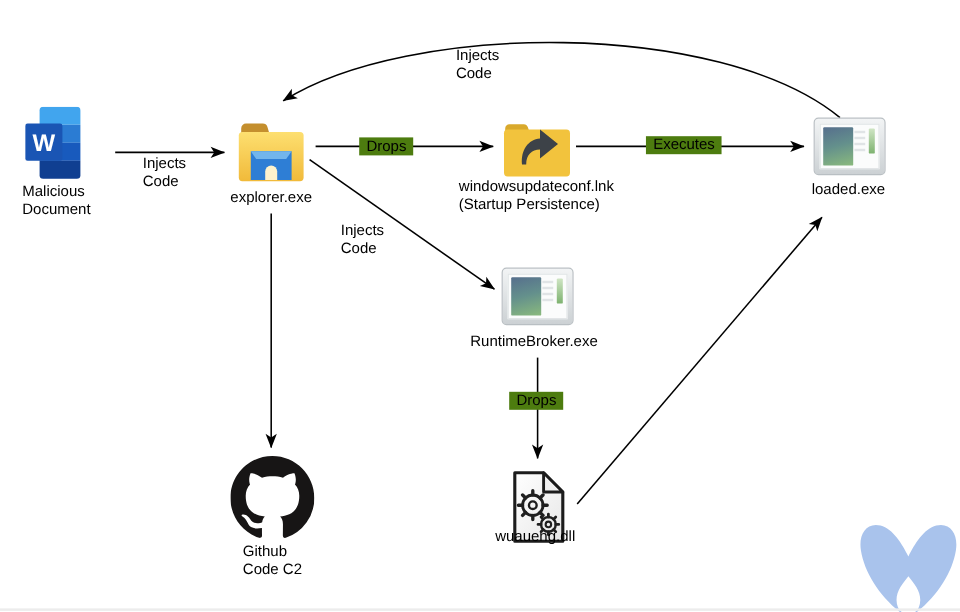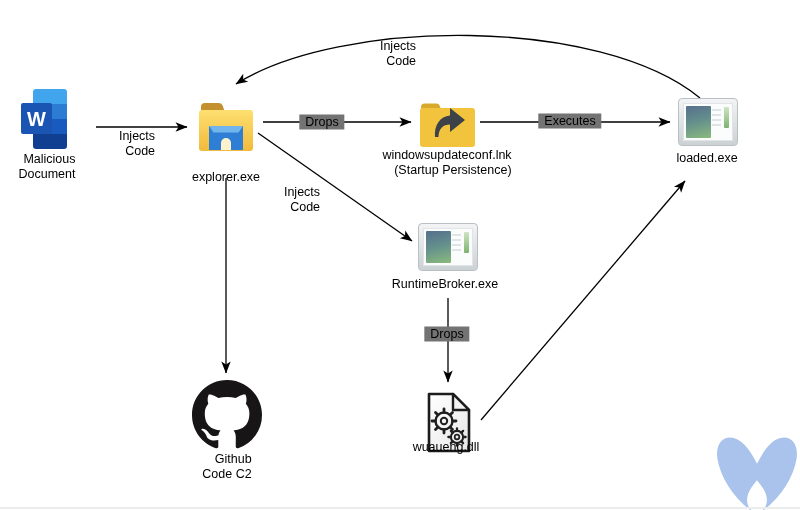--- a/index.html
+++ b/index.html
@@ -1,22 +1,22 @@
 <!DOCTYPE html>
 <html><head>
 <meta charset="utf-8">
 <style>
   html,body{margin:0;padding:0;background:#fff;}
   #page{position:relative;width:800px;height:510px;background:#ffffff;overflow:hidden;
         font-family:"Liberation Sans",sans-serif;}
   svg{display:block;}
   .abs{position:absolute;}
-  .lbl{position:absolute;font-size:12.5px;line-height:15px;color:#000;text-align:right;
+  .lbl{position:absolute;font-size:12.5px;line-height:15px;color:#000;text-align:left;
        transform:translateX(-50%);white-space:nowrap;}
-  .on-line{transform:translate(-50%,-50%);background:#737373;padding:0 6px;}
+  .on-line{transform:translate(-50%,-50%);background:#4d7c0f;padding:0 6px;}
   
   .win-icon{position:absolute;width:60px;height:48px;box-sizing:border-box;
             border:1px solid #b9bfc3;border-radius:4px;padding:4px;
             background:linear-gradient(#f2f4f5,#ccd1d4);}
   .win-inner{position:relative;width:100%;height:100%;background:#fbfcfc;
              border:1px solid #e2e5e7;box-sizing:border-box;}
   .win-left{position:absolute;left:2px;top:2px;bottom:2px;width:52%;border-radius:1px;
             background:linear-gradient(165deg,#566f8d 0%,#64908c 48%,#8aba7d 100%);}
   .win-lines{position:absolute;left:58%;right:11px;top:5px;}
   .win-lines i{display:block;height:2px;background:#e0e4e6;margin-bottom:3px;}
@@ -133,21 +133,21 @@
       C48.5 95.8 51.5 95.8 54 94 C77 77 92.5 53 96 31 C98.5 16 91 3.5 77 7
       C65 10 56 25 50 37 Z
       M50 56 C44.5 63 38.5 70 38.5 79 C38.5 87.5 43.5 92.5 50 93.5
       C56.5 92.5 61.5 87.5 61.5 79 C61.5 70 55.5 63 50 56 Z"></path>
   </svg>
 
   <div class="lbl" style="left:47px;top:152px">
     <div>Malicious</div>
     <div>Document</div>
   </div>
-  <div class="lbl" style="left:226px;top:170px">explorer.exe</div>
+  <div class="lbl" style="left:226px;top:157px">explorer.exe</div>
   <div class="lbl" style="left:447px;top:148px">
     <div>windowsupdateconf.lnk</div>
     <div>(Startup Persistence)</div>
   </div>
   <div class="lbl" style="left:707px;top:151px">loaded.exe</div>
   <div class="lbl" style="left:445px;top:277px">RuntimeBroker.exe</div>
   <div class="lbl" style="left:446px;top:440px">wuaueng.dll</div>
   <div class="lbl" style="left:227px;top:452px">
     <div>Github</div>
     <div>Code C2</div>

